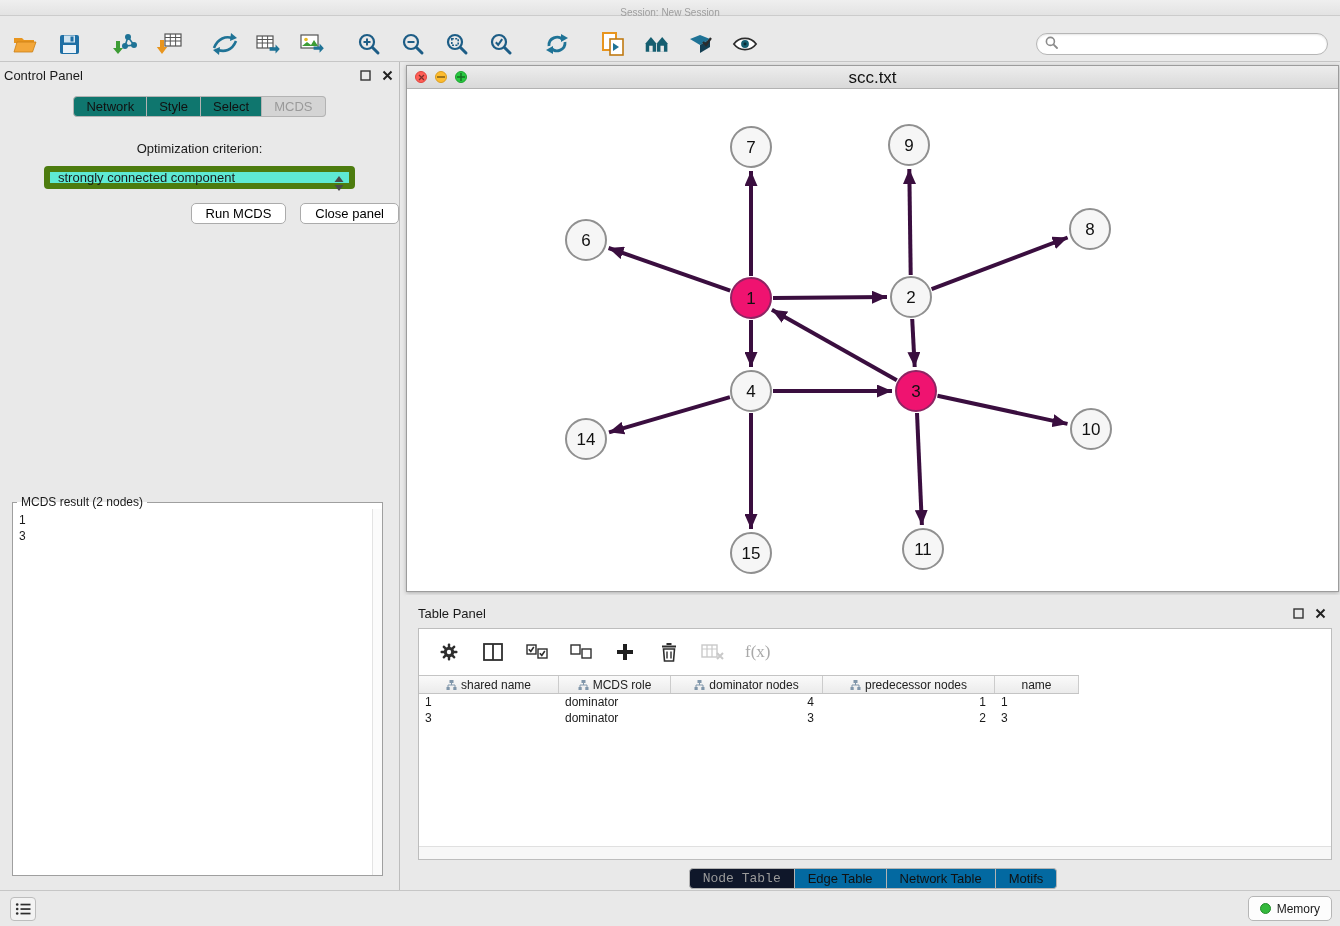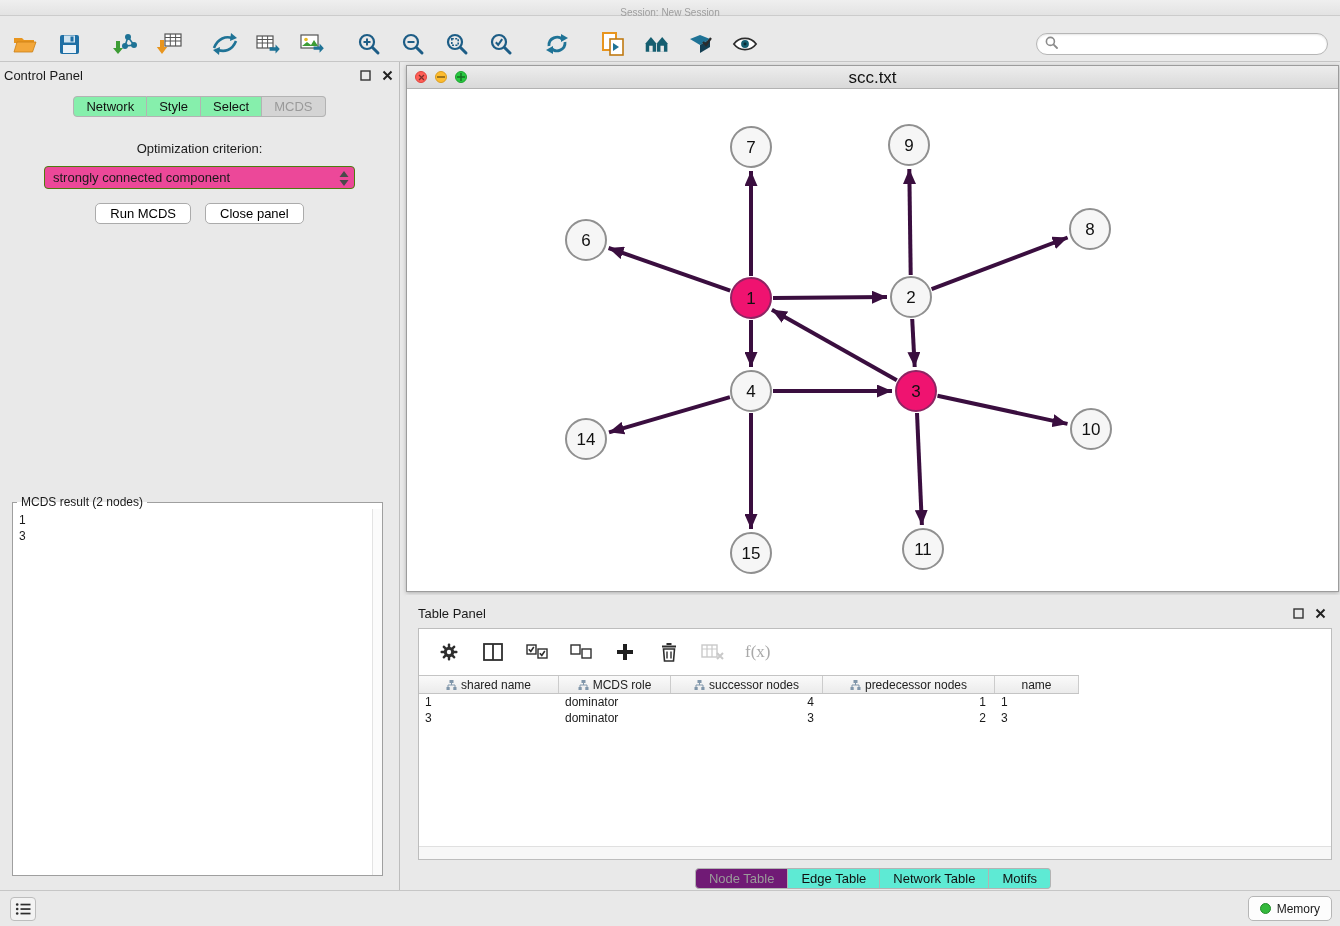--- a/index.html
+++ b/index.html
@@ -38,35 +38,35 @@
   
   .control-panel {
     position:absolute; left:0; top:62px; width:400px; height:828px;
     background:#e9e9e9; border-right:1px solid #bdbdbd;
   }
   .panel-header { height:26px; display:flex; align-items:center; padding:0 4px; font-size:13px; }
   .panel-header .spacer { flex:1; }
   .winbtn { width:16px; height:16px; display:flex; align-items:center; justify-content:center; margin-left:6px; }
   .cp-tabs { display:flex; justify-content:center; margin-top:8px; }
   .cp-tab {
-    font-size:13px; padding:2px 12px; background:#86efac;
+    font-size:13px; padding:2px 12px; background:#0f766e;
     border:1px solid #b3b3b3; border-left:none; color:#111; cursor:default;
   }
   .cp-tab:first-child { border-left:1px solid #b3b3b3; border-radius:4px 0 0 4px; }
   .cp-tab:last-child  { border-radius:0 4px 4px 0; }
   .cp-tab.active { background:#d4d4d4; color:#9a9a9a; }
   .opt-label { text-align:center; margin-top:24px; font-size:13px; }
   .select-box {
-    margin:10px 44px 0 44px; height:23px; background:#ec4899;
-    border:1px solid #4d7c0f; border-radius:4px;
+    margin:10px 44px 0 44px; height:23px; background:#5eead4;
+    border:6px solid #4d7c0f; border-radius:4px;
     display:flex; align-items:center; padding:0 24px 0 8px; font-size:13px;
     position:relative;
   }
   .select-box .stepper { position:absolute; right:4px; top:3px; }
-  .btn-row { display:flex; justify-content:center; gap:14px; margin-top:14px; }
+  .btn-row { display:flex; justify-content:flex-end; gap:14px; margin-top:14px; }
   .mac-btn {
     font-size:13px; padding:2px 14px; background:#fff;
     border:1px solid #ababab; border-radius:5px; cursor:default;
     font-family:"Liberation Sans",sans-serif;
   }
   .result-fieldset {
     position:absolute; left:12px; right:16px; top:433px; bottom:14px;
     border:1px solid #9f9f9f; background:#ffffff; padding:0;
   }
   .result-fieldset legend { font-size:12px; padding:0 4px; margin-left:4px; color:#1a1a1a; }
@@ -108,26 +108,26 @@
   .th {
     font-size:12px; display:flex; align-items:center; justify-content:center; gap:4px;
     border-right:1px solid #cccccc; color:#222; height:100%;
   }
   .trow { height:16px; }
   .td { font-size:12px; line-height:16px; padding:0 6px; white-space:nowrap; overflow:hidden; }
   .td.num { text-align:right; padding-right:9px; }
   .tp-bottomscroll { position:absolute; left:0; right:0; bottom:0; height:13px; background:#f7f7f7; border-top:1px solid #e0e0e0; }
   .tp-tabs { position:absolute; left:0; right:0; top:273px; display:flex; justify-content:center; }
   .tp-tab {
-    font-size:13px; padding:2px 13px; background:#5eead4;
+    font-size:13px; padding:2px 13px; background:#0369a1;
     border:1px solid #b3b3b3; border-left:none; color:#111; cursor:default;
   }
   .tp-tab:first-child { border-left:1px solid #b3b3b3; border-radius:4px 0 0 4px; }
   .tp-tab:last-child  { border-radius:0 4px 4px 0; }
-  .tp-tab.active { background:#701a75; color:#9a9a9a; }
+  .tp-tab.active { background:#0f172a; color:#9a9a9a;font-family:Liberation Mono, monospace; }
 
   
   .status-bar {
     position:absolute; left:0; bottom:0; width:100%; height:36px;
     background:#e9e9e9; border-top:1px solid #c6c6c6;
   }
   .sb-left-btn {
     position:absolute; left:10px; top:6px; width:26px; height:24px;
     background:#f3f3f3; border:1px solid #bdbdbd; border-radius:4px;
     display:flex; align-items:center; justify-content:center;
@@ -505,21 +505,21 @@
           </svg>
         <span>MCDS role</span>
       </div>
       <div class="th">
         <svg width="11" height="10" viewBox="0 0 11 10">
             <rect x="3.5" y="0" width="4" height="3" fill="#8096aa"></rect>
             <path d="M5.5 3 v2 M2 7 V5 h7 v2" fill="none" stroke="#8096aa" stroke-width="1"></path>
             <rect x="0.5" y="7" width="3.2" height="3" fill="#8096aa"></rect>
             <rect x="7.3" y="7" width="3.2" height="3" fill="#8096aa"></rect>
           </svg>
-        <span>successor nodes</span>
+        <span>dominator nodes</span>
       </div>
       <div class="th">
         <svg width="11" height="10" viewBox="0 0 11 10">
             <rect x="3.5" y="0" width="4" height="3" fill="#8096aa"></rect>
             <path d="M5.5 3 v2 M2 7 V5 h7 v2" fill="none" stroke="#8096aa" stroke-width="1"></path>
             <rect x="0.5" y="7" width="3.2" height="3" fill="#8096aa"></rect>
             <rect x="7.3" y="7" width="3.2" height="3" fill="#8096aa"></rect>
           </svg>
         <span>predecessor nodes</span>
       </div>

